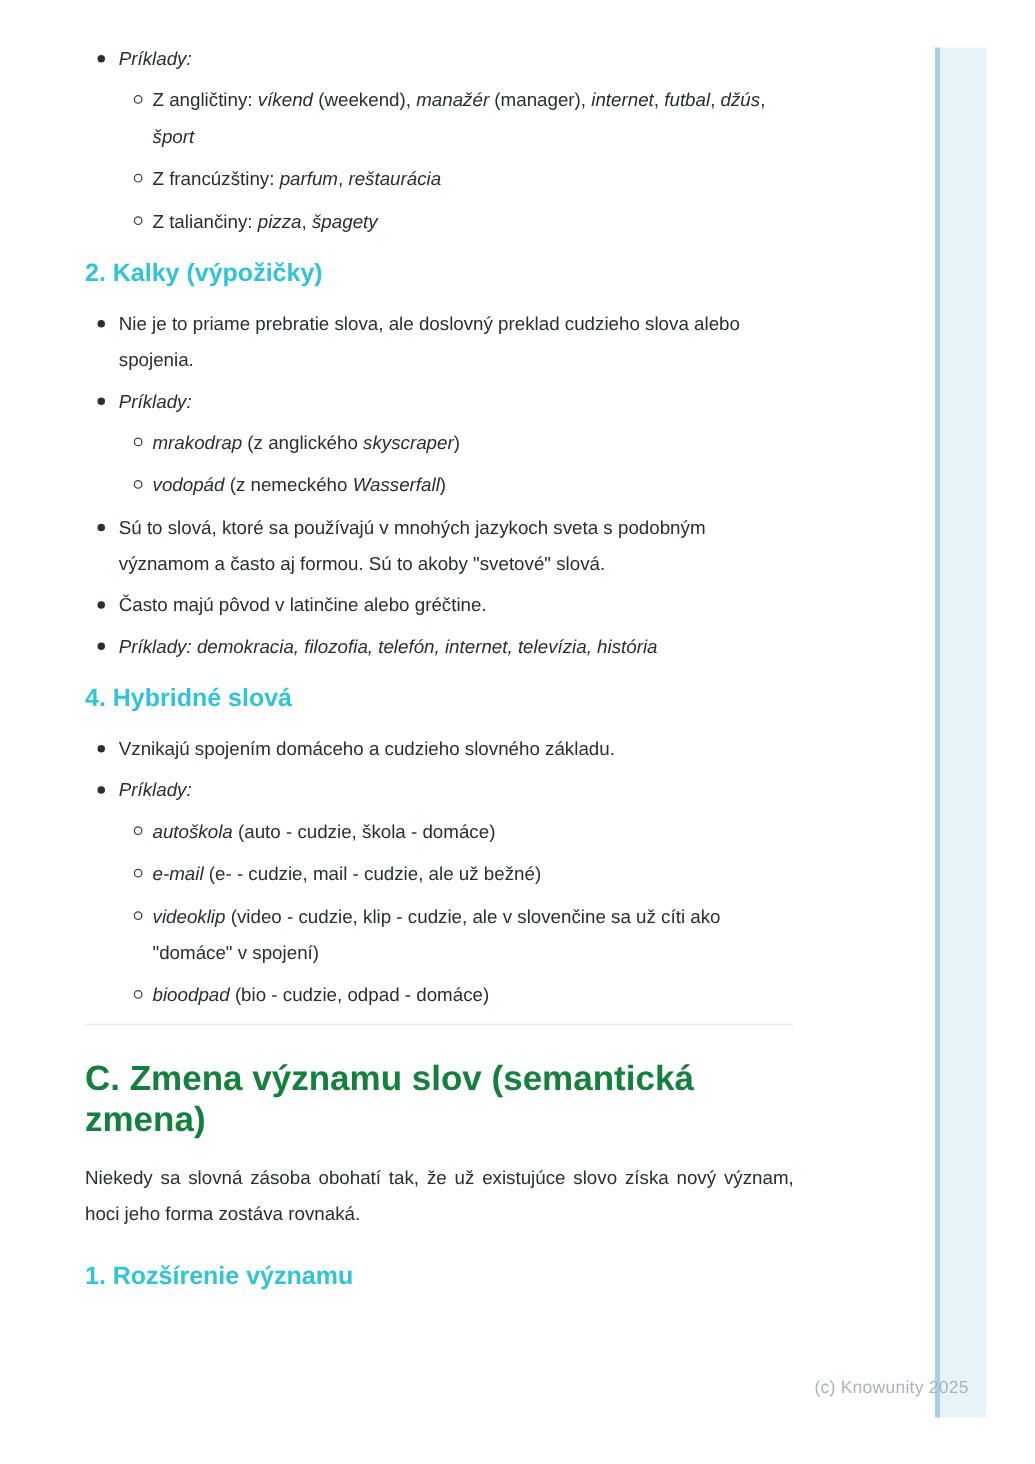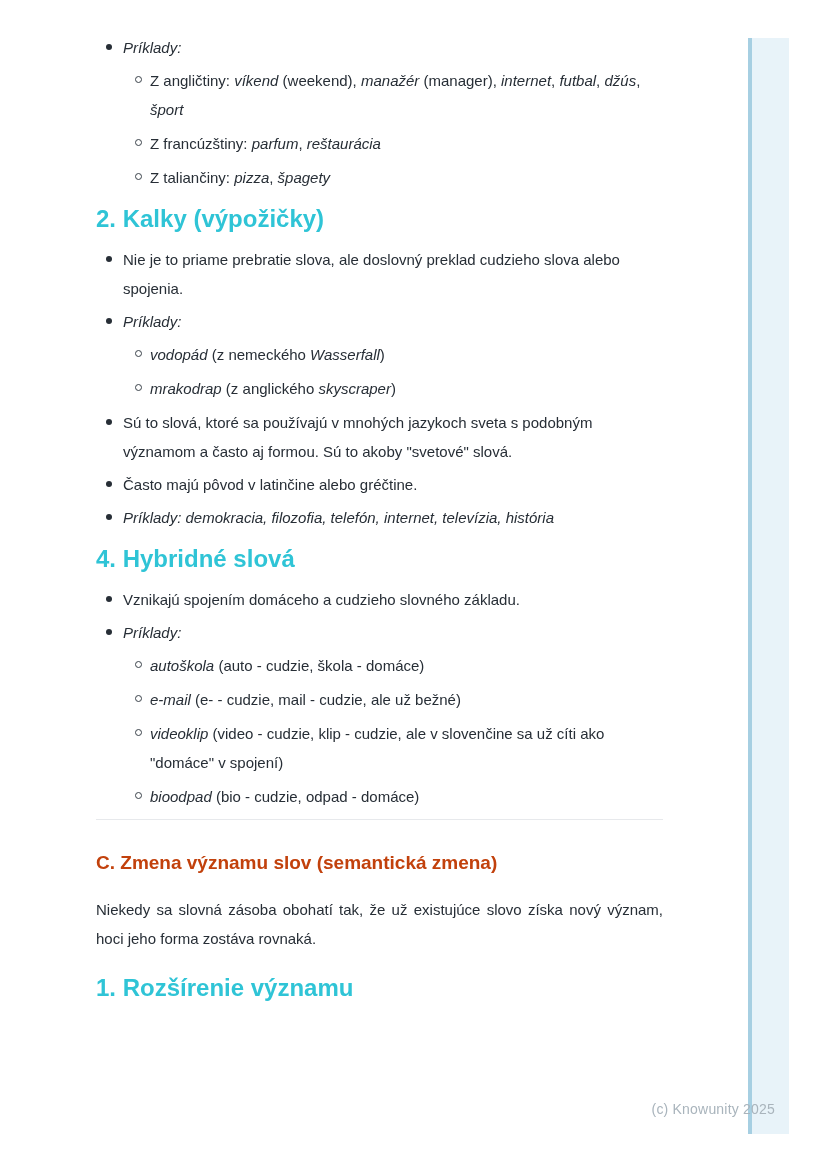--- a/index.html
+++ b/index.html
@@ -10,21 +10,21 @@
     overflow: hidden;
     font-family: "Liberation Sans", "DejaVu Sans", sans-serif;
     color: #272e36;
     -webkit-font-smoothing: antialiased;
   }
   .doc {
     position: absolute;
     left: 68px; top: 0;
     width: 567px;
   }
-  .doc { font-size: 15px; line-height: 29px; margin-left: 28px; }
+  .doc { font-size: 15px; line-height: 29px; }
   .spacer-top { height: 33px; }
 
   .it { font-style: italic; }
 
   
   .blist { list-style: none; margin: 0; padding: 0 0 0 27px; }
   .blist > li { position: relative; margin-bottom: 4px; }
   .blist > li::before {
     content: ""; position: absolute; left: -17px; top: 11px;
     width: 6px; height: 6px; border-radius: 50%; background: #272e36;
@@ -32,26 +32,26 @@
   
   .slist { list-style: none; margin: 4px 0 0 0; padding: 0 0 0 27px; }
   .slist > li { position: relative; margin-bottom: 5px; }
   .slist > li::before {
     content: ""; position: absolute; left: -15px; top: 10px;
     width: 7px; height: 7px; border-radius: 50%;
     border: 1.5px solid #3a424a; background: transparent; box-sizing: border-box;
   }
 
   h3.sec-heading {
-    font-size: 24px; line-height: 26px; font-weight: 700;
+    font-size: 20px; line-height: 26px; font-weight: 700;
     color: #2fc4d6; margin: 14px 0 13px 0;
   }
   h2.big-heading {
-    font-size: 19px; line-height: 33px; font-weight: 700;
-    color: #c2410c; margin: 26px 0 16px 0;
+    font-size: 28px; line-height: 33px; font-weight: 700;
+    color: #15803d; margin: 26px 0 16px 0;
   }
   .divider {
     margin-top: 8px;
     border-top: 1px solid #e7e9ec;
     height: 0;
   }
   p.body-par { margin: 0; text-align: justify; }
 
   .edge-bar {
     position: absolute;
@@ -86,22 +86,22 @@
       </ul>
     </li>
   </ul>
 
   <h3 class="sec-heading">2. Kalky (výpožičky)</h3>
   <ul class="blist">
     <li><span>Nie je to priame prebratie slova, ale doslovný preklad cudzieho slova alebo spojenia.</span></li>
     <li>
       <span><span class="it">Príklady:</span></span>
       <ul class="slist">
+        <li><span class="it">mrakodrap</span><span> (z anglického </span><span class="it">skyscraper</span><span>)</span></li>
         <li><span class="it">vodopád</span><span> (z nemeckého </span><span class="it">Wasserfall</span><span>)</span></li>
-        <li><span class="it">mrakodrap</span><span> (z anglického </span><span class="it">skyscraper</span><span>)</span></li>
       </ul>
     </li>
   </ul>
 
   <ul class="blist">
     <li><span>Sú to slová, ktoré sa používajú v mnohých jazykoch sveta s podobným významom a často aj formou. Sú to akoby "svetové" slová.</span></li>
     <li><span>Často majú pôvod v latinčine alebo gréčtine.</span></li>
     <li><span class="it">Príklady: demokracia, filozofia, telefón, internet, televízia, história</span></li>
   </ul>
 

